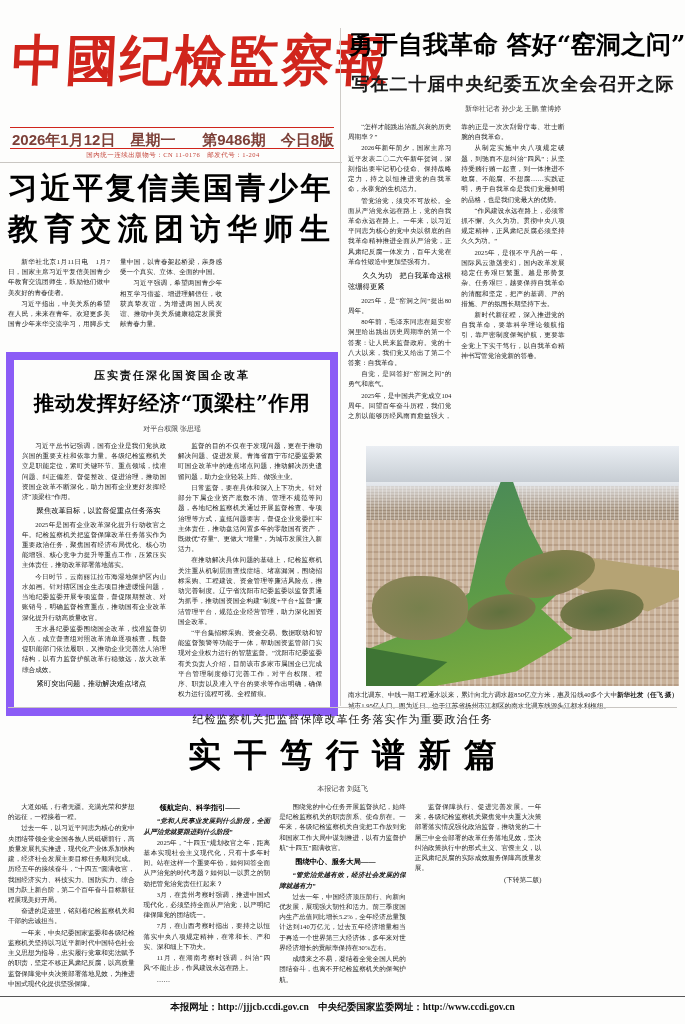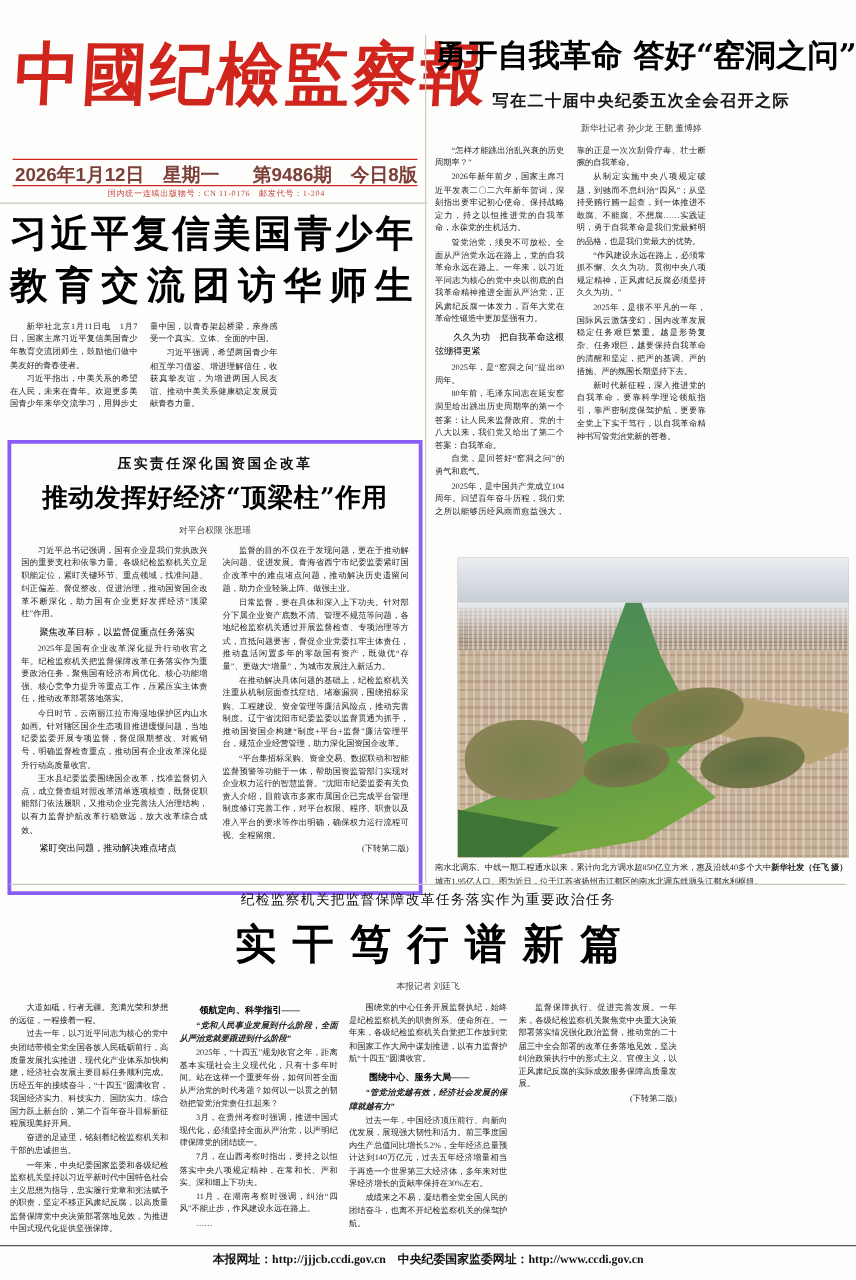--- a/index.html
+++ b/index.html
@@ -49,36 +49,36 @@
   .t-dash { font-weight:bold; text-indent:0; font-size:7.3px; margin:3px 16px !important; color:#000; }
   .t-quote { font-style:italic; text-indent:2em; font-weight:bold; }
   .t-cont { text-align:right; text-indent:0; }
 
   
   .tr-art { position:absolute; left:348px; top:28px; width:330px; }
   .tr-title {
     font-family:"DejaVu Serif", serif; font-weight:900; font-size:25px;
     text-align:center; letter-spacing:0px; color:#000; white-space:nowrap;
   }
-  .tr-subtitle { text-align:center; font-size:13px; font-weight:bold; margin-top:11px; letter-spacing:1px; }
+  .tr-subtitle { text-align:center; font-size:18px; font-weight:bold; margin-top:11px; letter-spacing:1px; }
   .tr-byline { text-align:center; font-size:7px; color:#444; margin-top:8px; }
   .tr-body { margin-top:8px; column-count:3; column-gap:10px; height:318px; }
 
   
   .lead { position:absolute; left:8px; top:168px; width:326px; }
   .lead-h { font-family:"Liberation Sans", sans-serif; font-weight:700; color:#000;
             font-size:30px; line-height:1.35; white-space:nowrap; }
   .hl1 { letter-spacing:2.5px; }
   .hl2 { letter-spacing:6.5px; }
   .lead-body { margin-top:8px; column-count:3; column-gap:10px; height:88px; }
 
   
   .boxed {
     position:absolute; left:6px; top:352px; width:332px; height:364px;
-    border:3px solid #8b5cf6; background:#fdfdfc; padding:8px 8px 6px 8px;
+    border:8px solid #8b5cf6; background:#fdfdfc; padding:8px 8px 6px 8px;
   }
   .box-kicker { text-align:center; font-size:11px; font-weight:bold; letter-spacing:2px; color:#111; }
   .box-title { text-align:center; font-family:"DejaVu Serif", serif; font-weight:900;
                font-size:20.5px; margin-top:6px; letter-spacing:.5px; color:#000; white-space:nowrap; }
   .box-byline { text-align:center; font-size:7px; color:#444; margin-top:7px; }
   .box-body { margin-top:7px; column-count:2; column-gap:12px; height:266px; }
 
   
   .photo { position:absolute; left:366px; top:446px; width:313px; height:240px;
            overflow:hidden; background:#c8b29b; }

